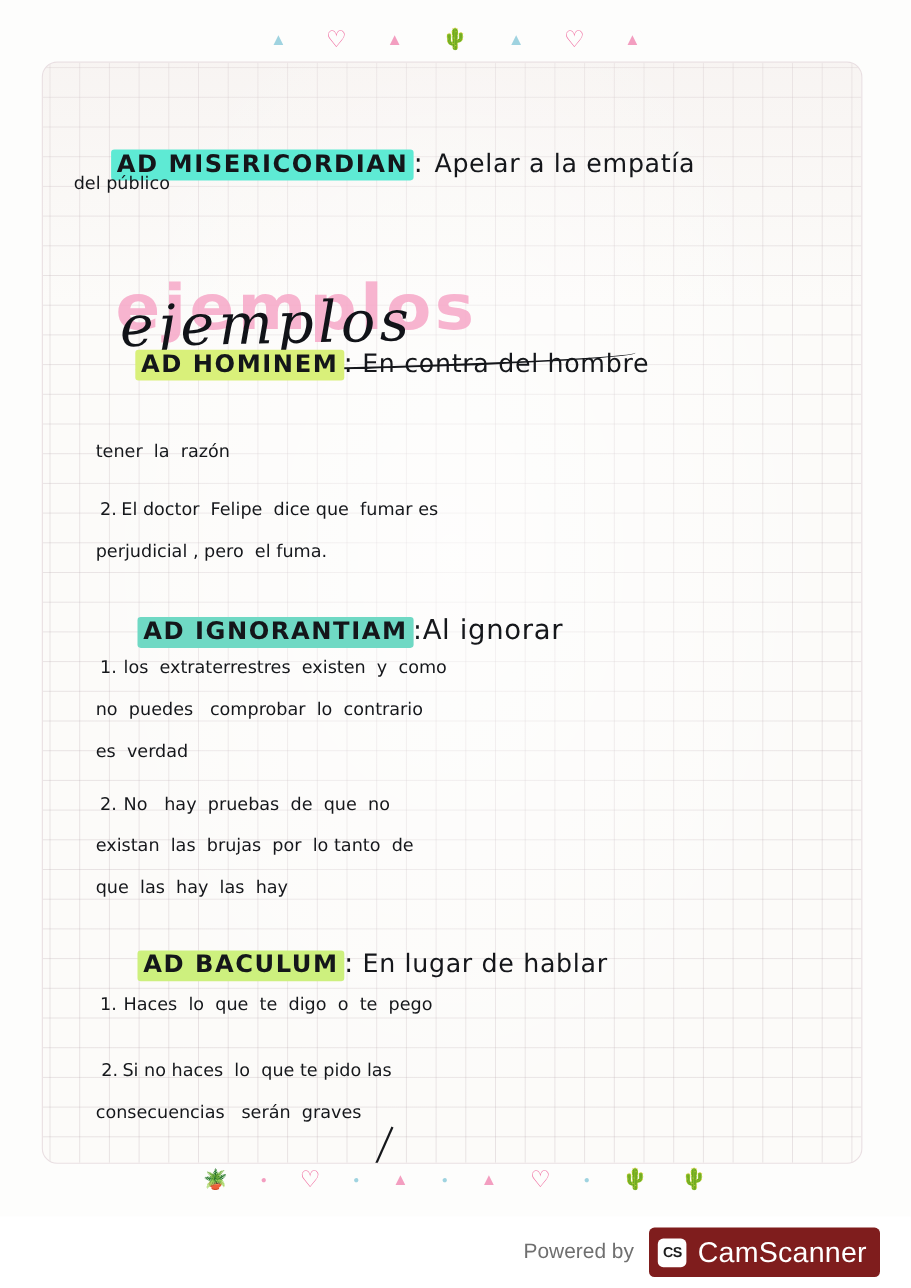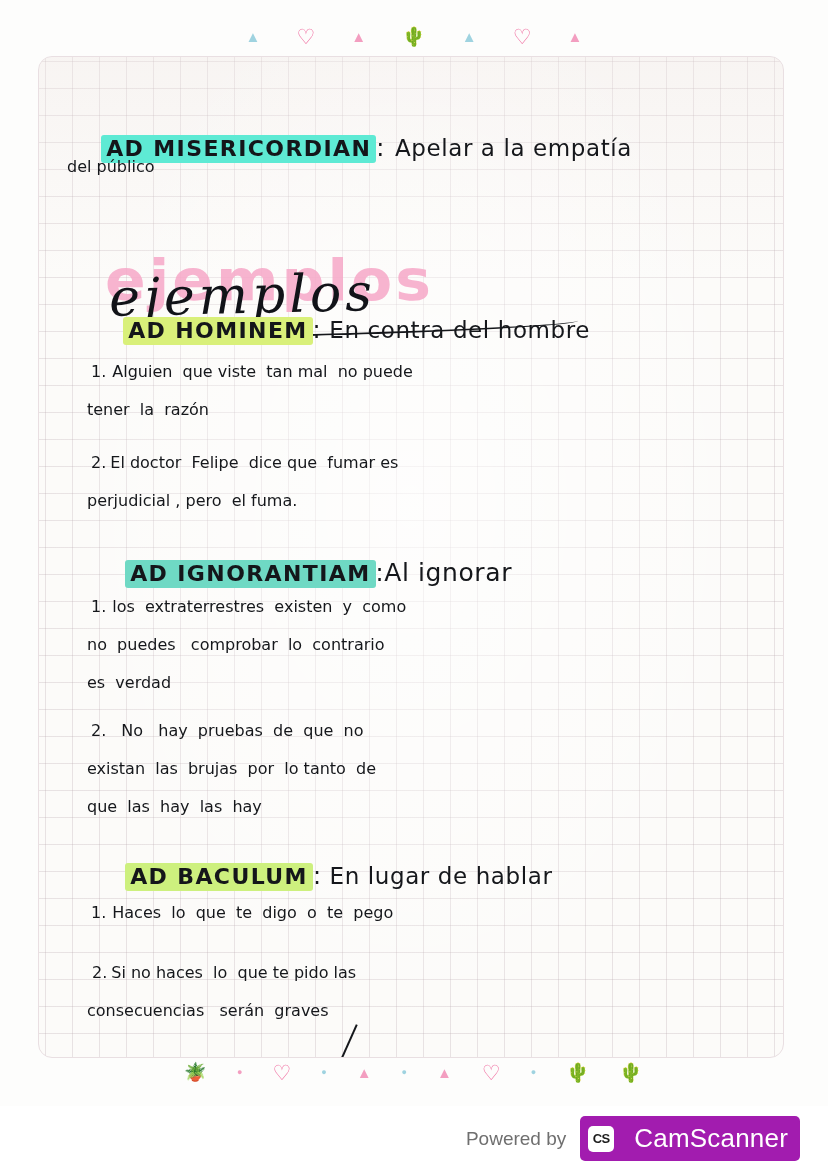--- a/index.html
+++ b/index.html
@@ -175,22 +175,22 @@
   }
   .powered {
     font-family: "Liberation Sans", sans-serif;
     font-size: 19px;
     color: #6f6f6f;
     margin-right: 14px;
   }
   .cs-badge {
     display: flex;
     align-items: center;
-    gap: 20px;
-    background: #a21caf;
+    gap: 10px;
+    background: #7f1d1d;
     border-radius: 5px;
     padding: 7px 12px 7px 8px;
   }
   .cs-mark {
     width: 26px; height: 26px;
     border-radius: 5px;
     background: #ffffff;
     color: #1b1b1b;
     font-size: 13px;
     font-weight: 700;
@@ -234,35 +234,34 @@
     <div class="ejemplos-wrap">
       <div class="ejemplos-back">ejemplos</div>
       <div class="ejemplos-front">ejemplos</div>
       <div class="ejemplos-underline"></div>
     </div>
 
     <div class="ink" style="left:50px; top:240px;">
       <span class="hl hl-lime lbl">AD HOMINEM</span><span class="line" style="position:static; font-size:24px;">:</span><span class="line" style="position:static; font-size:23px; margin-left:8px;">En contra del hombre</span>
     </div>
 
-    <div class="line" style="left:52px; top:305px;"><span>1.</span><span style="margin-left:6px;">Alguien  que viste  tan mal  no puede</span></div>
     <div class="line" style="left:48px; top:343px;">tener  la  razón</div>
 
     <div class="line" style="left:52px; top:396px;"><span>2.</span><span style="margin-left:4px;">El doctor  Felipe  dice que  fumar es</span></div>
     <div class="line" style="left:48px; top:434px;">perjudicial , pero  el fuma.</div>
 
     <div class="ink" style="left:52px; top:482px;">
       <span class="hl hl-teal lbl">AD IGNORANTIAM</span><span class="line" style="position:static; font-size:24px;">:</span><span class="line" style="position:static; font-size:25px; ">Al ignorar</span>
     </div>
 
     <div class="line" style="left:52px; top:540px;"><span>1.</span><span style="margin-left:6px;">los  extraterrestres  existen  y  como</span></div>
     <div class="line" style="left:48px; top:578px;">no  puedes   comprobar  lo  contrario</div>
     <div class="line" style="left:48px; top:616px;">es  verdad</div>
 
-    <div class="line" style="left:52px; top:664px;"><span>2.</span><span style="margin-left:15px;">No   hay  pruebas  de  que  no</span></div>
+    <div class="line" style="left:52px; top:664px;"><span>2.</span><span style="margin-left:6px;">No   hay  pruebas  de  que  no</span></div>
     <div class="line" style="left:48px; top:740px;">que  las  hay  las  hay</div>
     <div class="line" style="left:48px; top:702px;">existan  las  brujas  por  lo tanto  de</div>
 
     <div class="ink" style="left:52px; top:786px;">
       <span class="hl hl-lime2 lbl">AD BACULUM</span><span class="line" style="position:static; font-size:24px;">:</span><span class="line" style="position:static; font-size:23px; margin-left:8px;">En lugar de hablar</span>
     </div>
 
     <div class="line" style="left:52px; top:846px;"><span>1.</span><span style="margin-left:6px;">Haces  lo  que  te  digo  o  te  pego</span></div>
 
     <div class="line" style="left:53px; top:906px;"><span>2.</span><span style="margin-left:4px;">Si no haces  lo  que te pido las</span></div>

